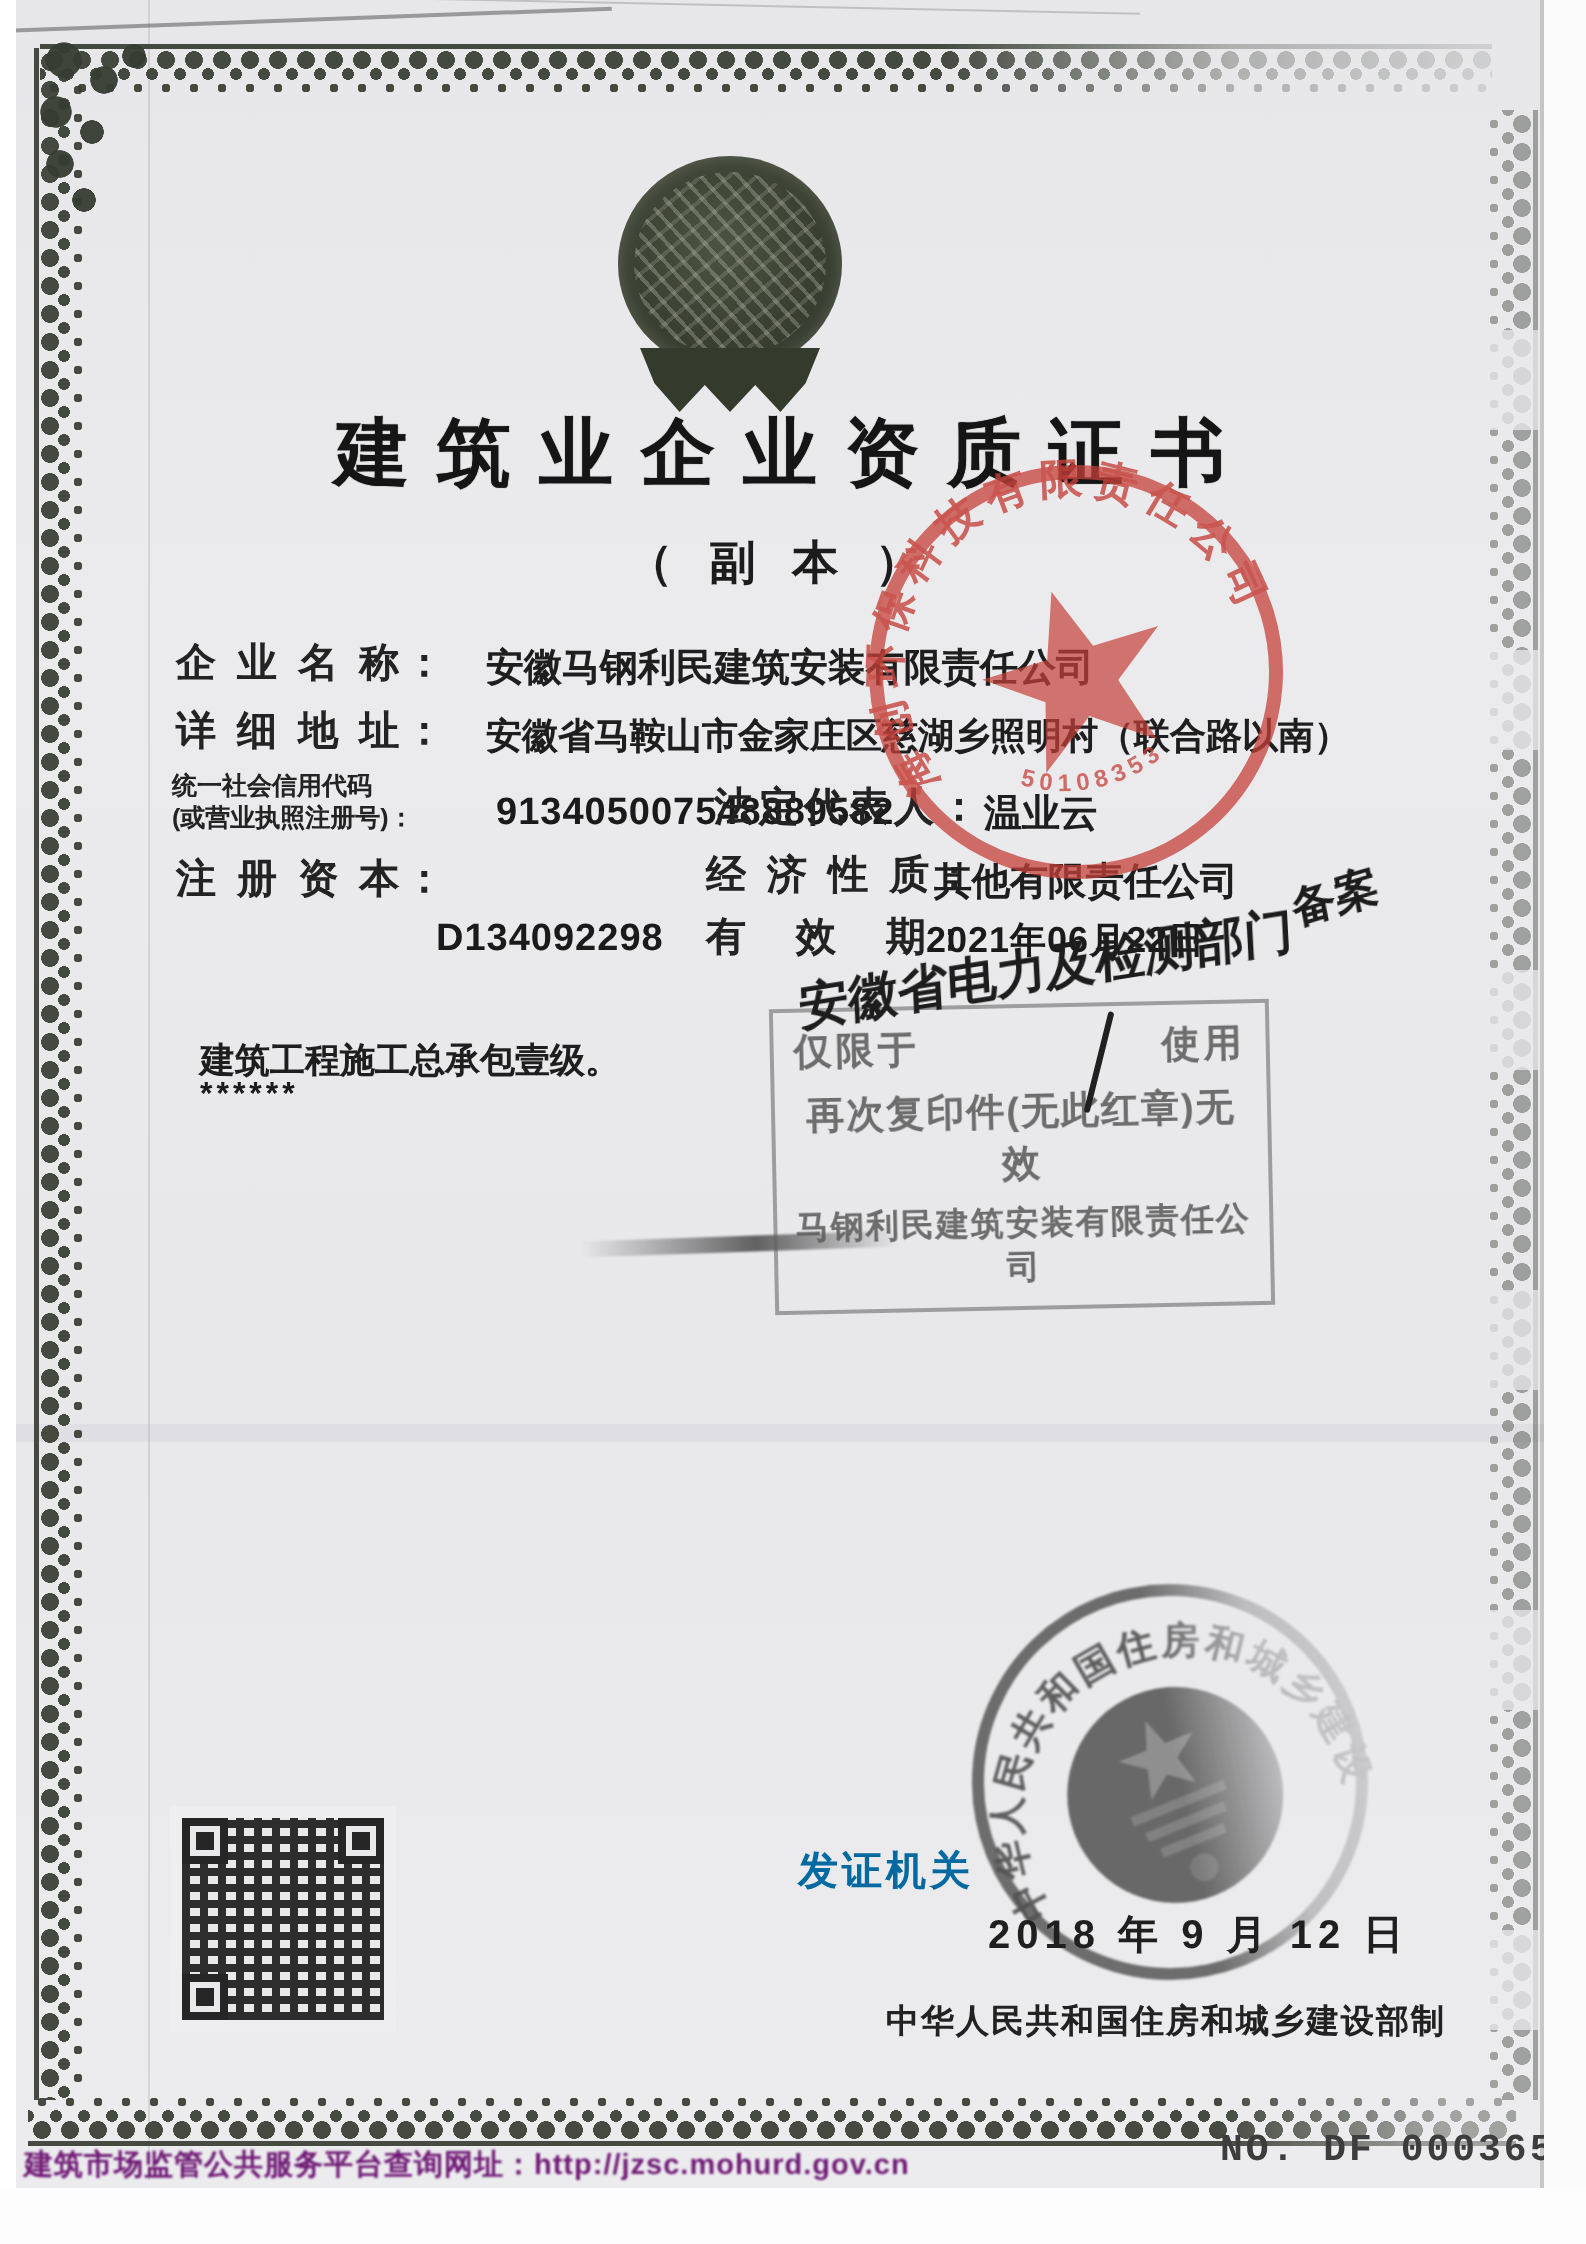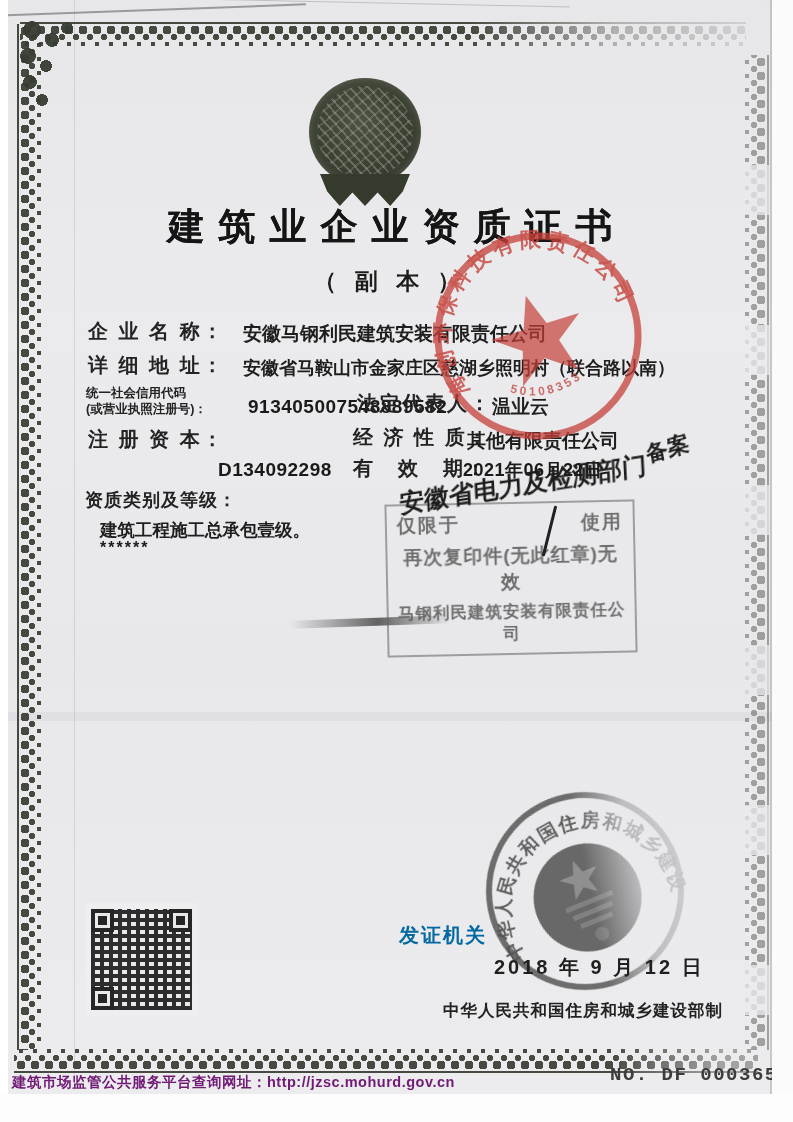--- a/index.html
+++ b/index.html
@@ -161,21 +161,20 @@
   <div class="abs fvalue" style="left:492px;top:394px;">温业云</div>
 
   <div class="abs flabel" style="left:88px;top:426px;">注 册 资 本：</div>
   <div class="abs flabel" style="left:353px;top:424px;">经 济 性 质：</div>
   <div class="abs fvalue" style="left:467px;top:428px;">其他有限责任公司</div>
 
   <div class="abs fvalue-num" style="left:218px;top:459px;">D134092298</div>
   <div class="abs flabel" style="left:353px;top:455px;">有　效　期：</div>
   <div class="abs fvalue-num" style="left:463px;top:458px;font-size:18px;">2021年06月22日</div>
 
-  <div class="abs flabel" style="left:85px;top:488px;font-size:18px;letter-spacing:1px;">资质类别及等级：</div>
   <div class="abs fvalue" style="left:100px;top:518px;font-size:17.5px;font-weight:700;">建筑工程施工总承包壹级。</div>
   <div class="abs fvalue-num" style="left:100px;top:539px;font-size:16px;letter-spacing:2px;">******</div>
 
   <div class="abs copy-stamp">
     <div class="l1">
       <span>仅限于</span>
       <span>使用</span>
     </div>
     <div class="l2">再次复印件(无此红章)无效</div>
     <div class="l3">马钢利民建筑安装有限责任公司</div>

